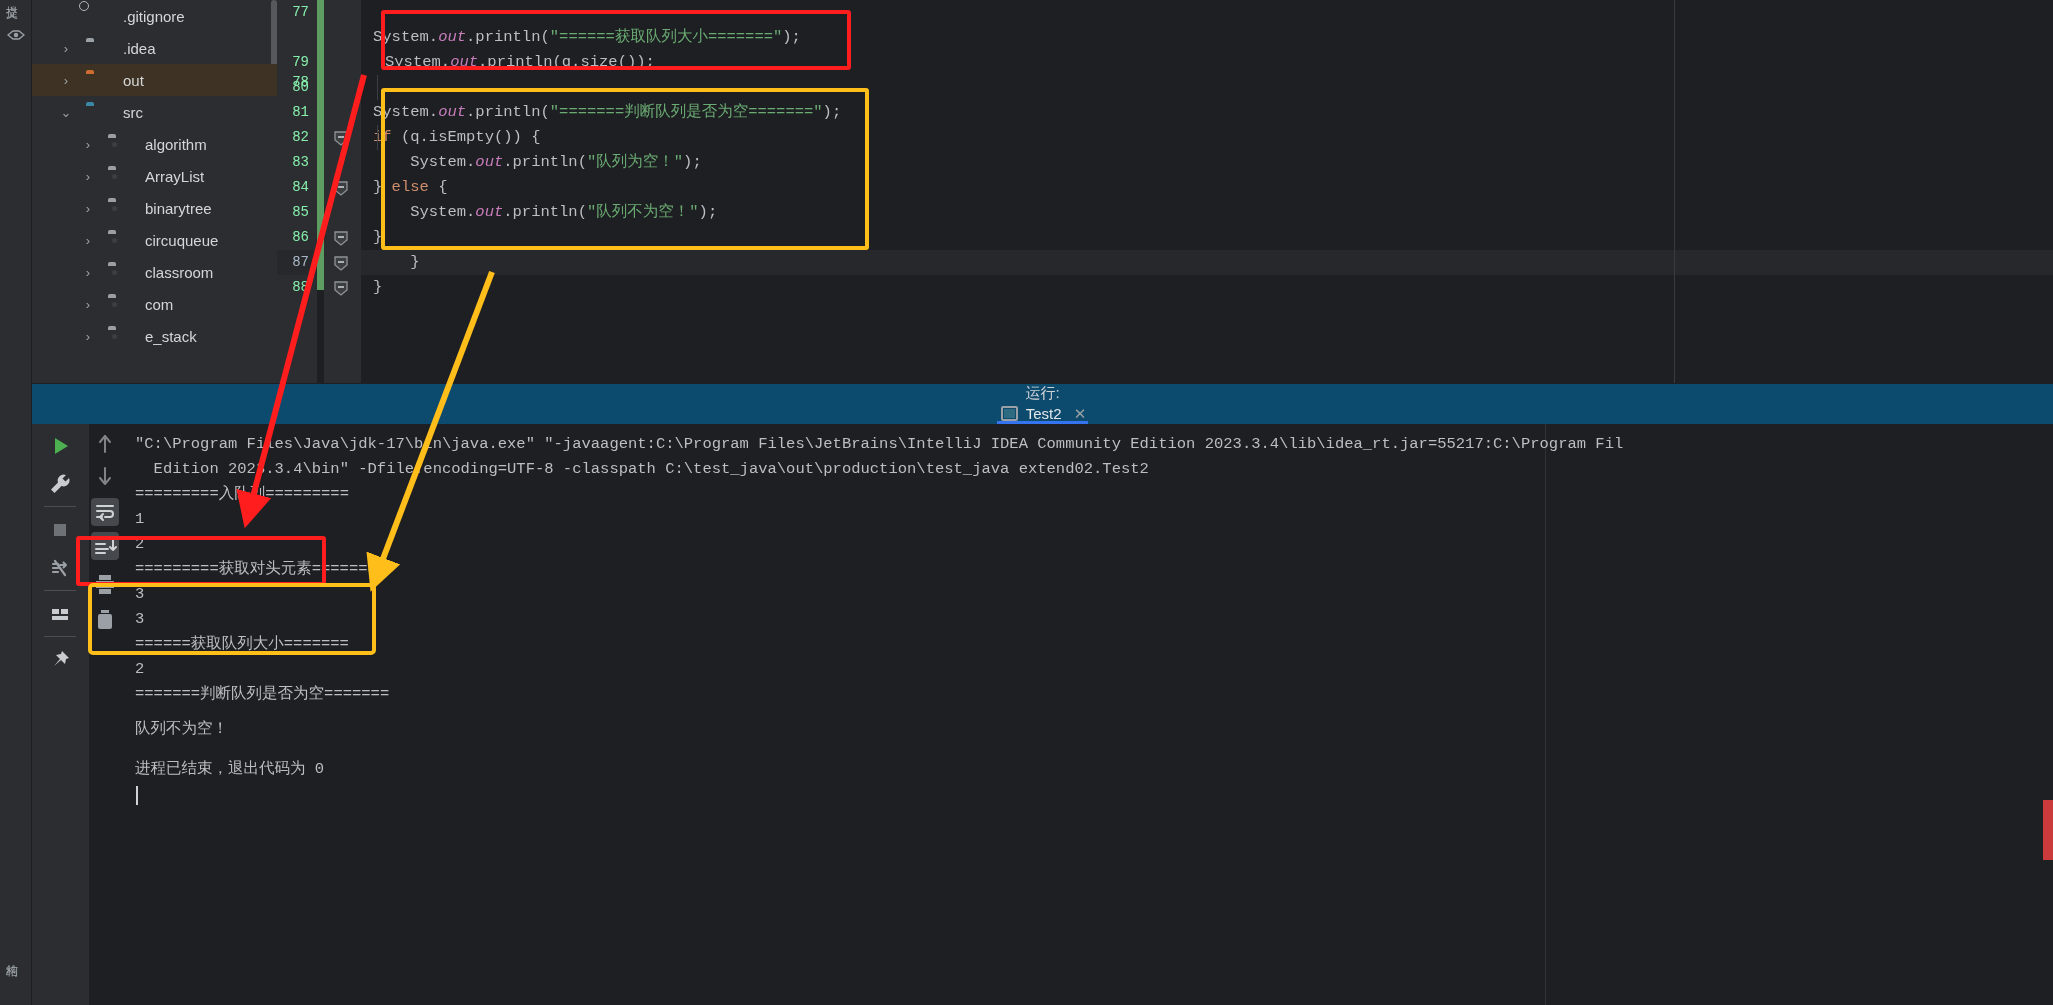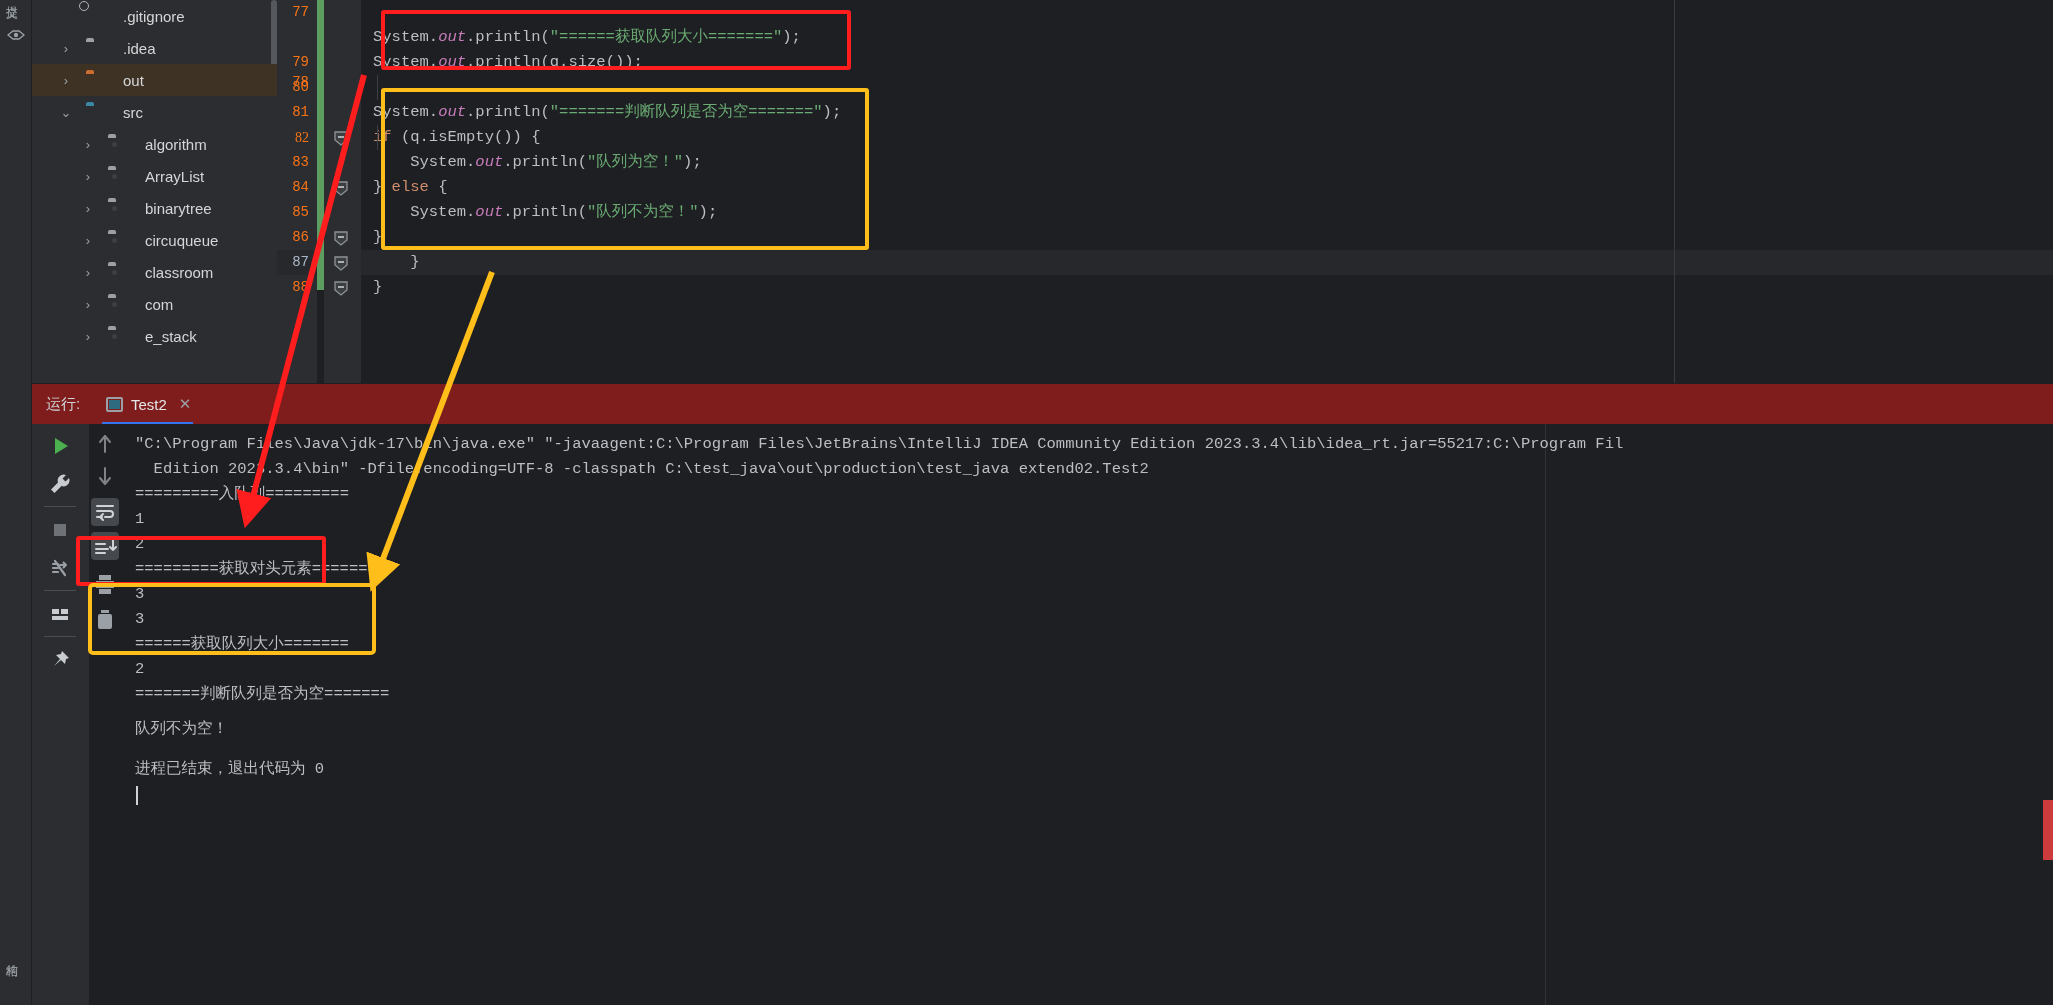--- a/index.html
+++ b/index.html
@@ -72,21 +72,21 @@
   
   #editor{
     position:absolute; left:250px; top:0; width:1803px; height:383px;
     background:#1e1f22; z-index:10;
   }
   #gutter{
     position:absolute; left:0; top:0; width:67px; height:383px; background:#2b2d30;
   }
   .ln{
     position:absolute; right:8px; width:60px; text-align:right;
-    font-family:"Liberation Mono", monospace; font-size:14px; color:#f97316;
+    font-family:"Liberation Mono", monospace; font-size:14px; color:#86efac;
     height:25px; line-height:25px;
   }
   .ln.cur{ color:#a9b7c6; }
   .ln-hl{
     position:absolute; left:0; width:67px; height:25px; background:#26282b;
   }
   #vcs-stripe{
     position:absolute; left:67px; top:0; width:7px; height:290px; background:#5d9d62;
   }
   #fold-col{ position:absolute; left:74px; top:0; width:37px; height:383px; background:#2b2d30; }
@@ -117,22 +117,22 @@
   .annot-box{ position:absolute; border-radius:3px; z-index:30; pointer-events:none; }
   #code-red-box{ left:381px; top:10px; width:470px; height:60px; border:4px solid #ff1d1d; }
   #code-yellow-box{ left:381px; top:88px; width:488px; height:162px; border:4px solid #ffbe1a; }
 
   
   #run-panel{
     position:absolute; left:32px; top:383px; width:2021px; height:622px;
     background:#1e1f22; z-index:15;
   }
   #run-header{
-    position:absolute; left:0; top:0; width:2021px; height:41px; background:#7f1d1d;
-    display:flex; align-items:center; border-top:1px solid #1e1f22;
+    position:absolute; left:0; top:0; width:2021px; height:41px; background:#0c4a6e;
+    display:flex; align-items:center; border-top:1px solid #1e1f22;flex-direction:column;
   }
   #run-label{
     margin-left:0px; width:62px; text-align:center; font-size:15px; color:#cfd2d6;
   }
   #run-tab{
     height:41px; display:flex; align-items:center; padding:0 10px 0 12px;
     position:relative; gap:8px; font-size:15px; color:#e4e6e8;
   }
   #run-tab::after{
     content:""; position:absolute; left:8px; right:8px; bottom:0; height:3px; background:#3574f0;
@@ -251,21 +251,21 @@
     </div>
   </div>
 
 <div id="editor">
   <div id="gutter">
       <div class="ln" style="top: 0px;">77</div>
       <div class="ln" style="top: 25px; margin-top: 45px;">78</div>
       <div class="ln" style="top: 50px;">79</div>
       <div class="ln" style="top: 75px;">80</div>
       <div class="ln" style="top: 100px;">81</div>
-      <div class="ln" style="top: 125px; font-family: Liberation Serif, serif;">82</div>
+      <div class="ln" style="top: 125px;">82</div>
       <div class="ln" style="top: 150px;">83</div>
       <div class="ln" style="top: 175px;">84</div>
       <div class="ln" style="top: 200px;">85</div>
       <div class="ln" style="top: 225px;">86</div>
       <div class="ln-hl" style="top: 250px;"></div>
       <div class="ln cur" style="top: 250px;">87</div>
       <div class="ln" style="top: 275px;">88</div>
     </div>
   <div id="vcs-stripe"></div>
   <div id="fold-col">
@@ -286,21 +286,21 @@
           <path d="M5 7 h6" stroke="#c8ccd0" stroke-width="1.6"></path>
         </svg></div>
       <div class="fold" style="top: 280px;"><svg viewBox="0 0 16 16" width="16" height="16">
           <path d="M2 2 h12 v8 l-6 5 l-6 -5 z" fill="#3c3f41" stroke="#8f9398" stroke-width="1.3"></path>
           <path d="M5 7 h6" stroke="#c8ccd0" stroke-width="1.6"></path>
         </svg></div>
     </div>
   <div id="code-area">
       <div class="code-line" style="top: 0px; padding-left: 12px;"></div>
       <div class="code-line" style="top: 25px; padding-left: 12px;"><span class="k-cls">System</span>.<span class="k-field">out</span>.<span class="k-cls">println</span>(<span class="k-str">"======获取队列大小======="</span>);</div>
-      <div class="code-line" style="top: 50px; padding-left: 12px;"><span class="k-cls">System</span>.<span class="k-field">out</span>.<span class="k-cls">println</span>(<span class="k-cls">q</span>.<span class="k-cls">size</span>());</div>
+      <div class="code-line" style="top: 50px; padding-left: 24px;"><span class="k-cls">System</span>.<span class="k-field">out</span>.<span class="k-cls">println</span>(<span class="k-cls">q</span>.<span class="k-cls">size</span>());</div>
       <div class="code-line" style="top: 75px; padding-left: 12px;"></div>
       <div class="code-line" style="top: 100px; padding-left: 12px;"><span class="k-cls">System</span>.<span class="k-field">out</span>.<span class="k-cls">println</span>(<span class="k-str">"=======判断队列是否为空======="</span>);</div>
       <div class="code-line" style="top: 125px; padding-left: 12px;"><span class="k-kw">if</span> (<span class="k-cls">q</span>.<span class="k-cls">isEmpty</span>()) {</div>
       <div class="code-line" style="top: 150px; padding-left: 12px;">    <span class="k-cls">System</span>.<span class="k-field">out</span>.<span class="k-cls">println</span>(<span class="k-str">"队列为空！"</span>);</div>
       <div class="code-line" style="top: 175px; padding-left: 12px;">} <span class="k-kw">else</span> {</div>
       <div class="code-line" style="top: 200px; padding-left: 12px;">    <span class="k-cls">System</span>.<span class="k-field">out</span>.<span class="k-cls">println</span>(<span class="k-str">"队列不为空！"</span>);</div>
       <div class="code-line" style="top: 225px; padding-left: 12px;">}</div>
       <div class="code-line hl" style="top: 250px; padding-left: 12px;">    }</div>
       <div class="code-line" style="top: 275px; padding-left: 12px;">}</div>
       <div class="indent-guide" style="left: 16px; top: 75px; height: 25px;"></div>

